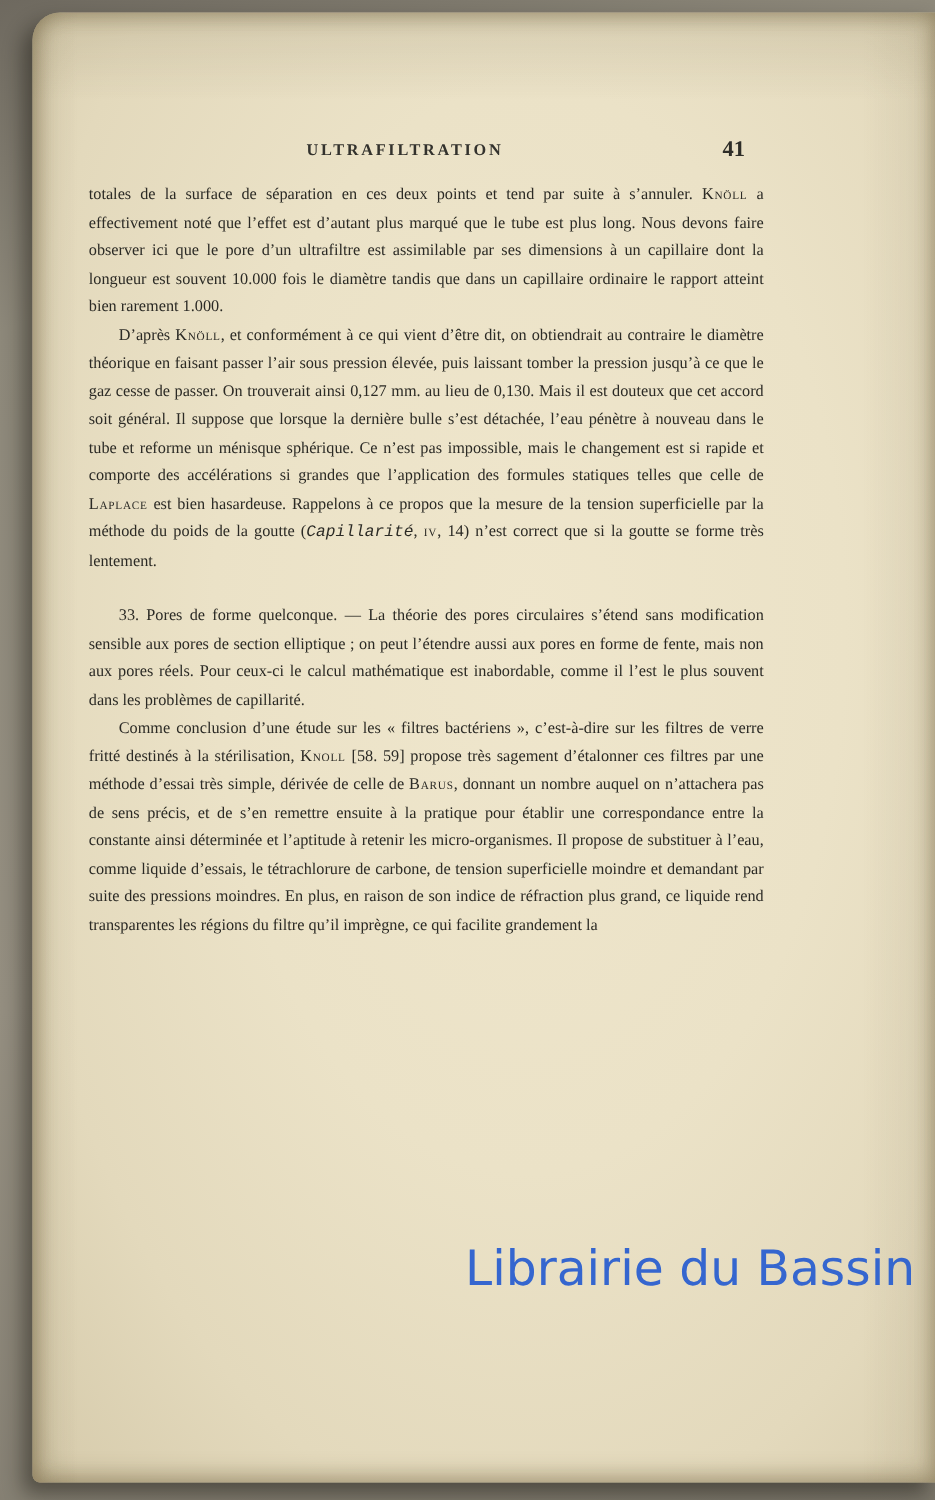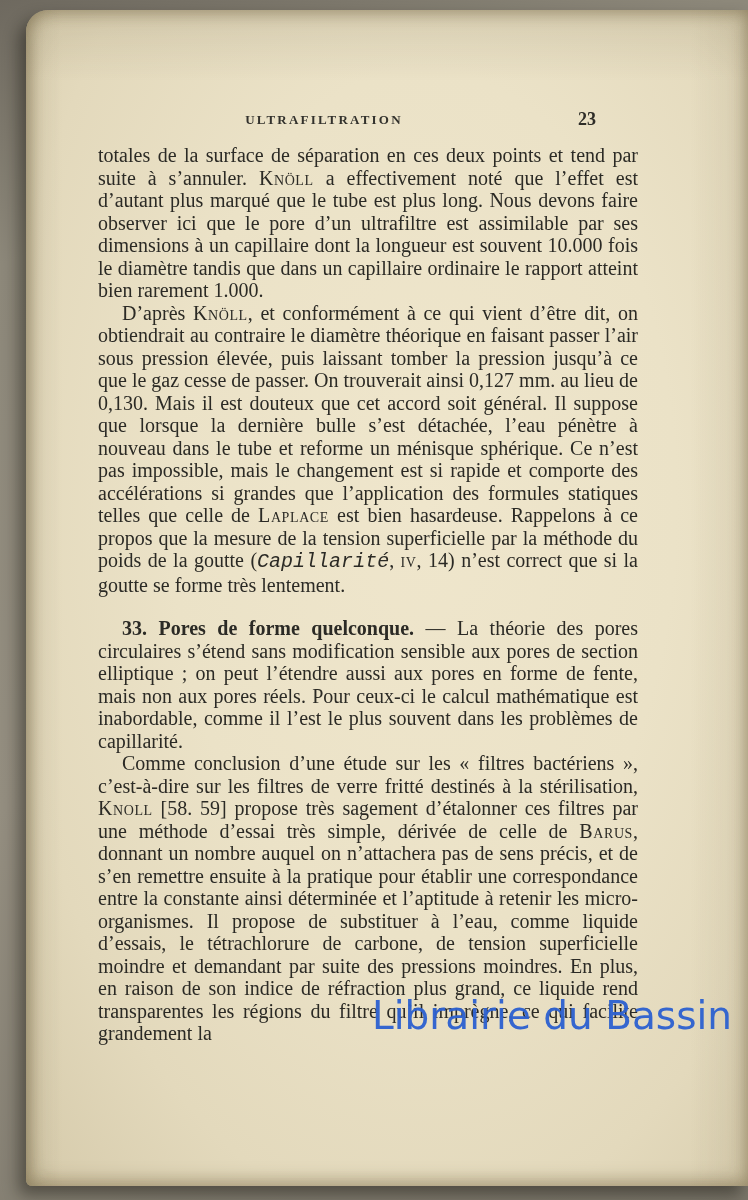--- a/index.html
+++ b/index.html
@@ -72,42 +72,42 @@
     position: absolute;
     right: 28px;
     top: -3px;
     font-size: 18px;
     font-weight: bold;
     color: #2e2d28;
   }
 
   .text-block {
     position: absolute;
-    left: 72px;
+    left: 45px;
     top: 134px;
     width: 540px;
     color: #2b2a25;
-    font-size: 20px;
+    font-size: 13px;
     line-height: 22.5px;
     text-align: justify;
     hyphens: auto;
     -webkit-hyphens: auto;
   }
 
   .para {
     margin: 0;
     padding: 0;
   }
   .para.type-first { text-indent: 0; }
   .para.type-indent { text-indent: 24px; }
   .para.type-section { text-indent: 24px; margin-top: 21px; }
 
   .run-sc { font-variant: small-caps; letter-spacing: 0.6px; }
   .run-i  { font-style: italic; font-family: Liberation Mono, monospace; }
-  .run-b  { font-weight: bold; }
+  .run-b  { font-weight: normal; }
 
   .watermark {
     position: absolute;
     left: 346px;
     top: 983px;
     width: 400px;
     font-family: "DejaVu Sans", "Liberation Sans", sans-serif;
     font-size: 39px;
     font-weight: normal;
     color: #2e62d0;
@@ -117,21 +117,21 @@
   }
 </style>
 </head>
 <body>
 
 <div class="scene">
   <div class="book-page">
 
     <div class="page-header">
       <span class="running-title">ULTRAFILTRATION</span>
-      <span class="page-number">23</span>
+      <span class="page-number">41</span>
     </div>
 
     <div class="text-block">
         <p class="para type-first"><span>totales de la surface de séparation en ces deux points et tend par suite à s’annuler. </span><span class="run-sc">Knöll</span><span> a effectivement noté que l’effet est d’autant plus marqué que le tube est plus long. Nous devons faire observer ici que le pore d’un ultrafiltre est assimilable par ses dimensions à un capillaire dont la longueur est souvent 10.000 fois le diamètre tandis que dans un capillaire ordinaire le rapport atteint bien rarement 1.000.</span></p>
         <p class="para type-indent"><span>D’après </span><span class="run-sc">Knöll</span><span>, et conformément à ce qui vient d’être dit, on obtiendrait au contraire le diamètre théorique en faisant passer l’air sous pression élevée, puis laissant tomber la pression jusqu’à ce que le gaz cesse de passer. On trouverait ainsi 0,127 mm. au lieu de 0,130. Mais il est douteux que cet accord soit général. Il suppose que lorsque la dernière bulle s’est détachée, l’eau pénètre à nouveau dans le tube et reforme un ménisque sphérique. Ce n’est pas impossible, mais le changement est si rapide et comporte des accélérations si grandes que l’application des formules statiques telles que celle de </span><span class="run-sc">Laplace</span><span> est bien hasardeuse. Rappelons à ce propos que la mesure de la tension superficielle par la méthode du poids de la goutte (</span><span class="run-i">Capillarité</span><span>, </span><span class="run-sc">iv</span><span>, 14) n’est correct que si la goutte se forme très lentement.</span></p>
         <p class="para type-section"><span class="run-b">33. Pores de forme quelconque.</span><span> — La théorie des pores circulaires s’étend sans modification sensible aux pores de section elliptique ; on peut l’étendre aussi aux pores en forme de fente, mais non aux pores réels. Pour ceux-ci le calcul mathématique est inabordable, comme il l’est le plus souvent dans les problèmes de capillarité.</span></p>
         <p class="para type-indent"><span>Comme conclusion d’une étude sur les « filtres bactériens », c’est-à-dire sur les filtres de verre fritté destinés à la stérilisation, </span><span class="run-sc">Knoll</span><span> [58. 59] propose très sagement d’étalonner ces filtres par une méthode d’essai très simple, dérivée de celle de </span><span class="run-sc">Barus</span><span>, donnant un nombre auquel on n’attachera pas de sens précis, et de s’en remettre ensuite à la pratique pour établir une correspondance entre la constante ainsi déterminée et l’aptitude à retenir les micro-organismes. Il propose de substituer à l’eau, comme liquide d’essais, le tétrachlorure de carbone, de tension superficielle moindre et demandant par suite des pressions moindres. En plus, en raison de son indice de réfraction plus grand, ce liquide rend transparentes les régions du filtre qu’il imprègne, ce qui facilite grandement la</span></p>
       </div>
 
     <div class="watermark">Librairie du Bassin</div>

